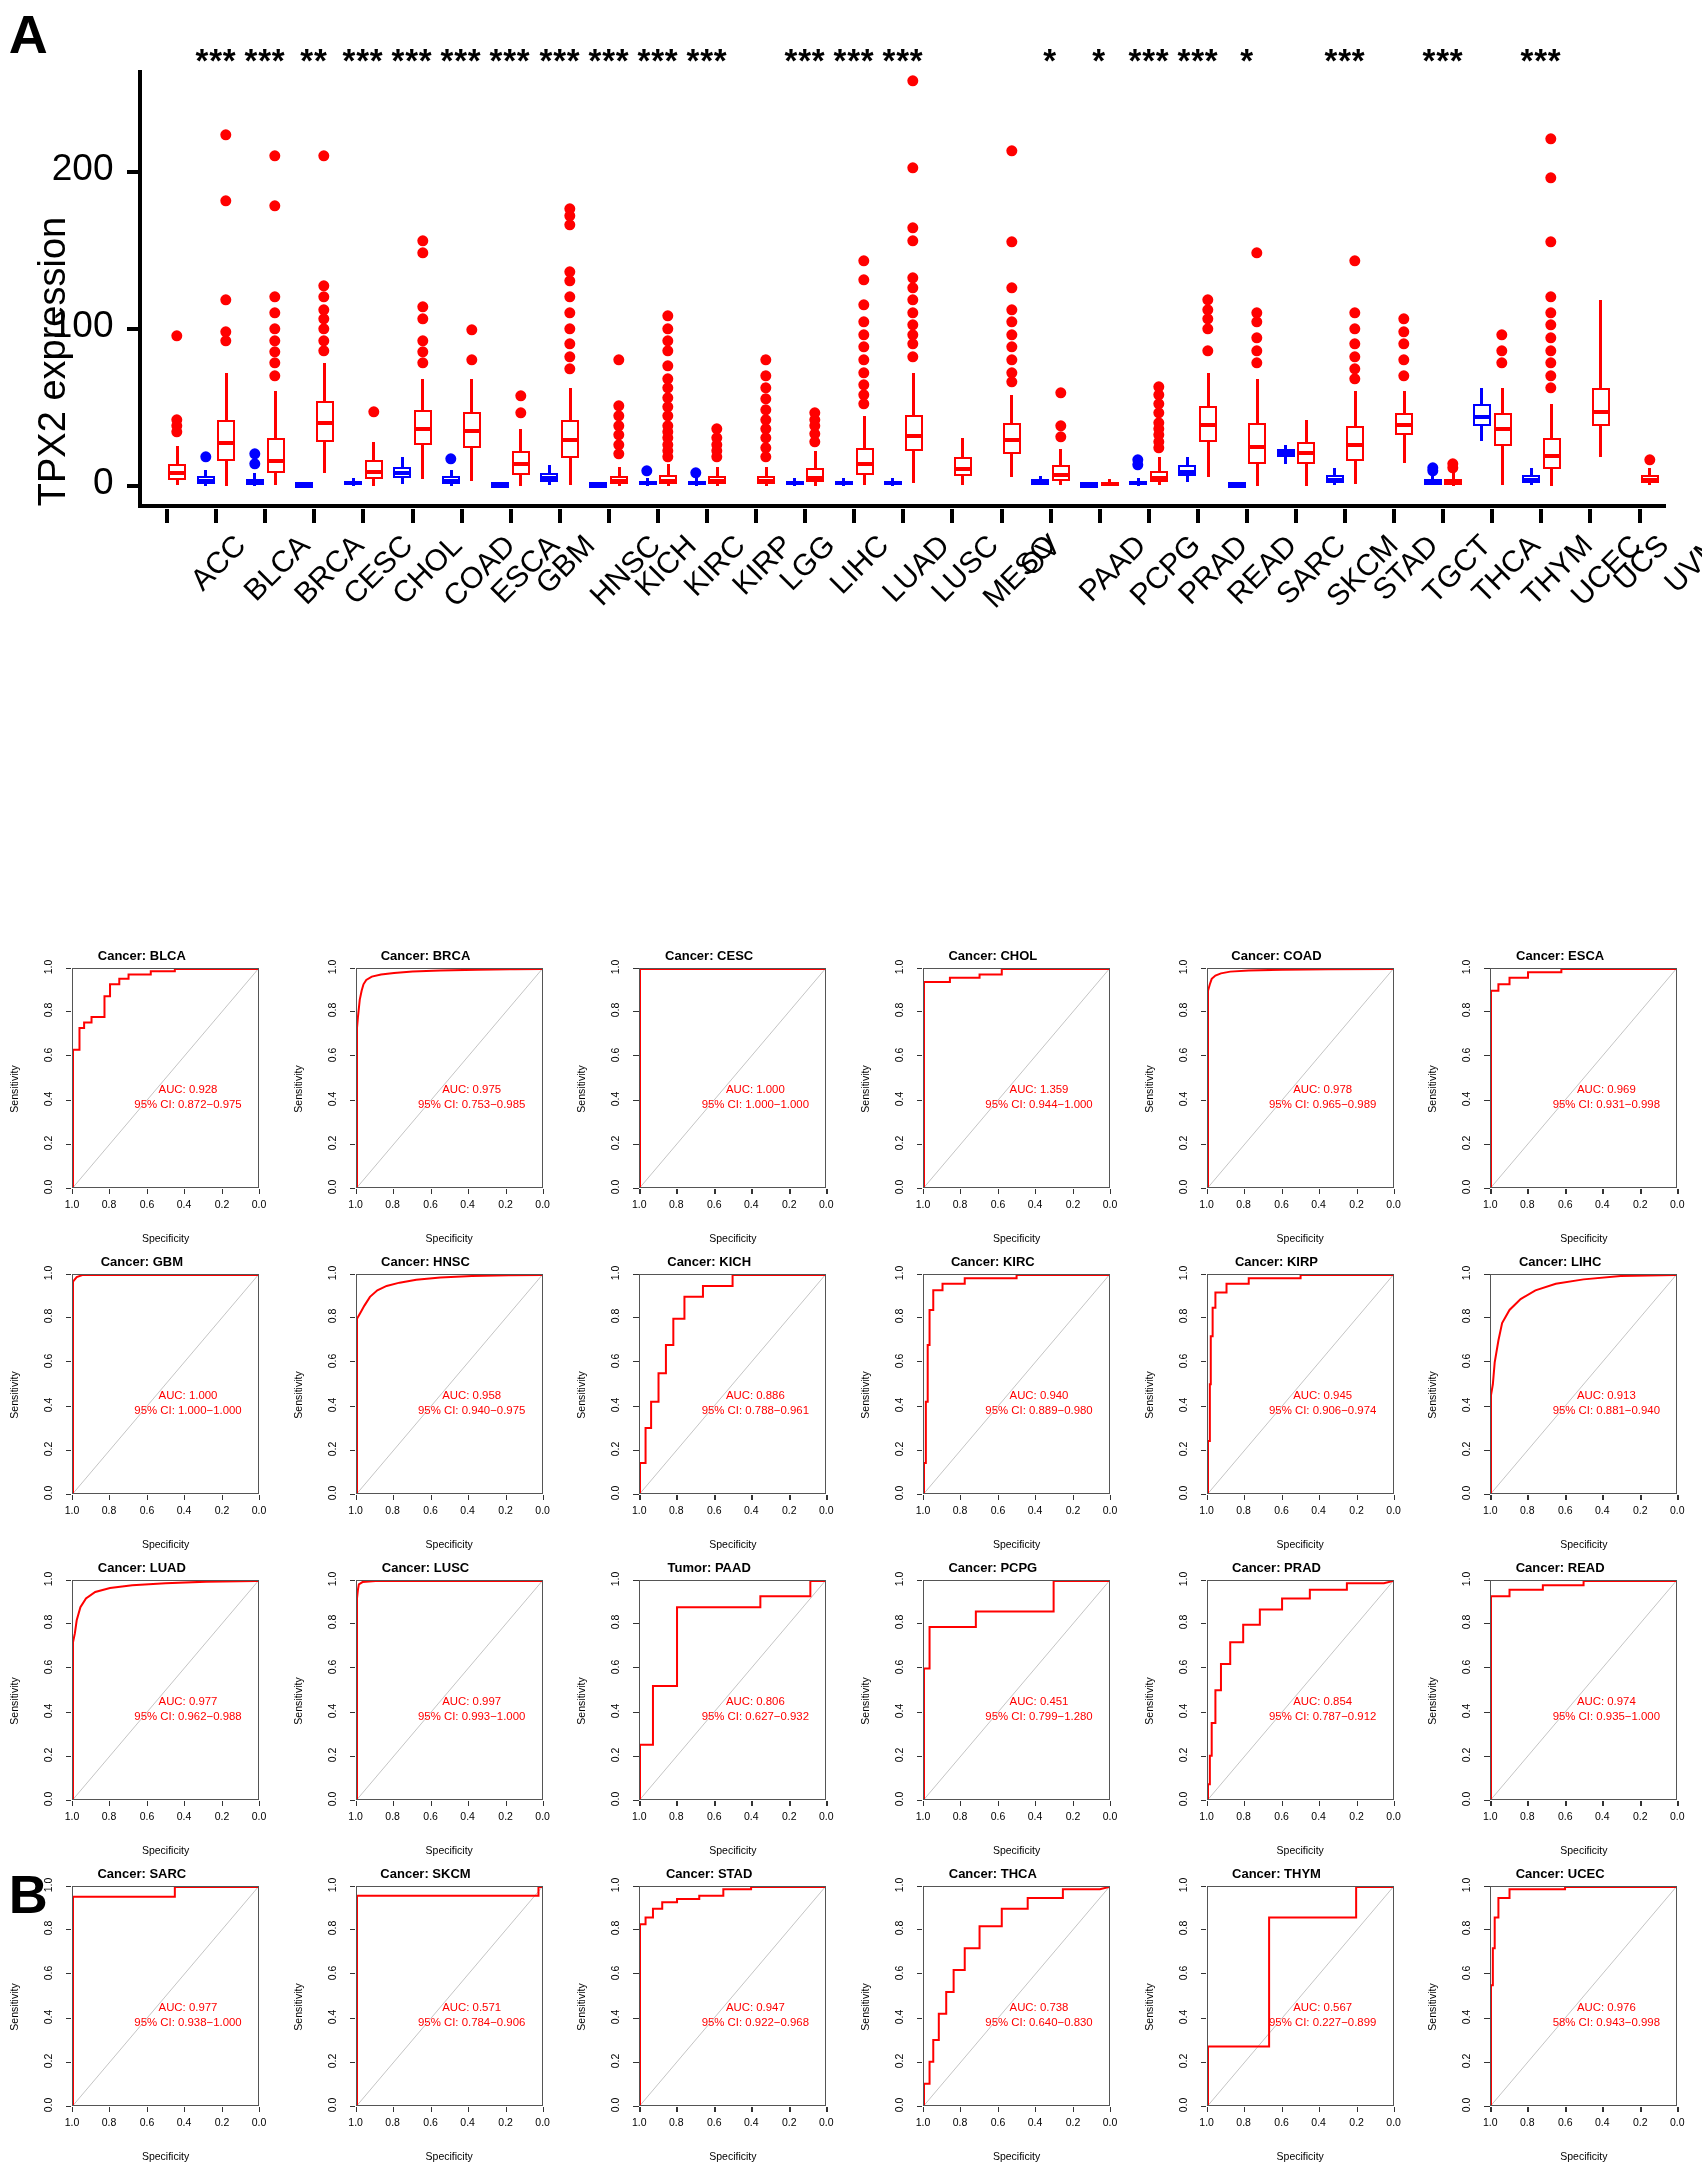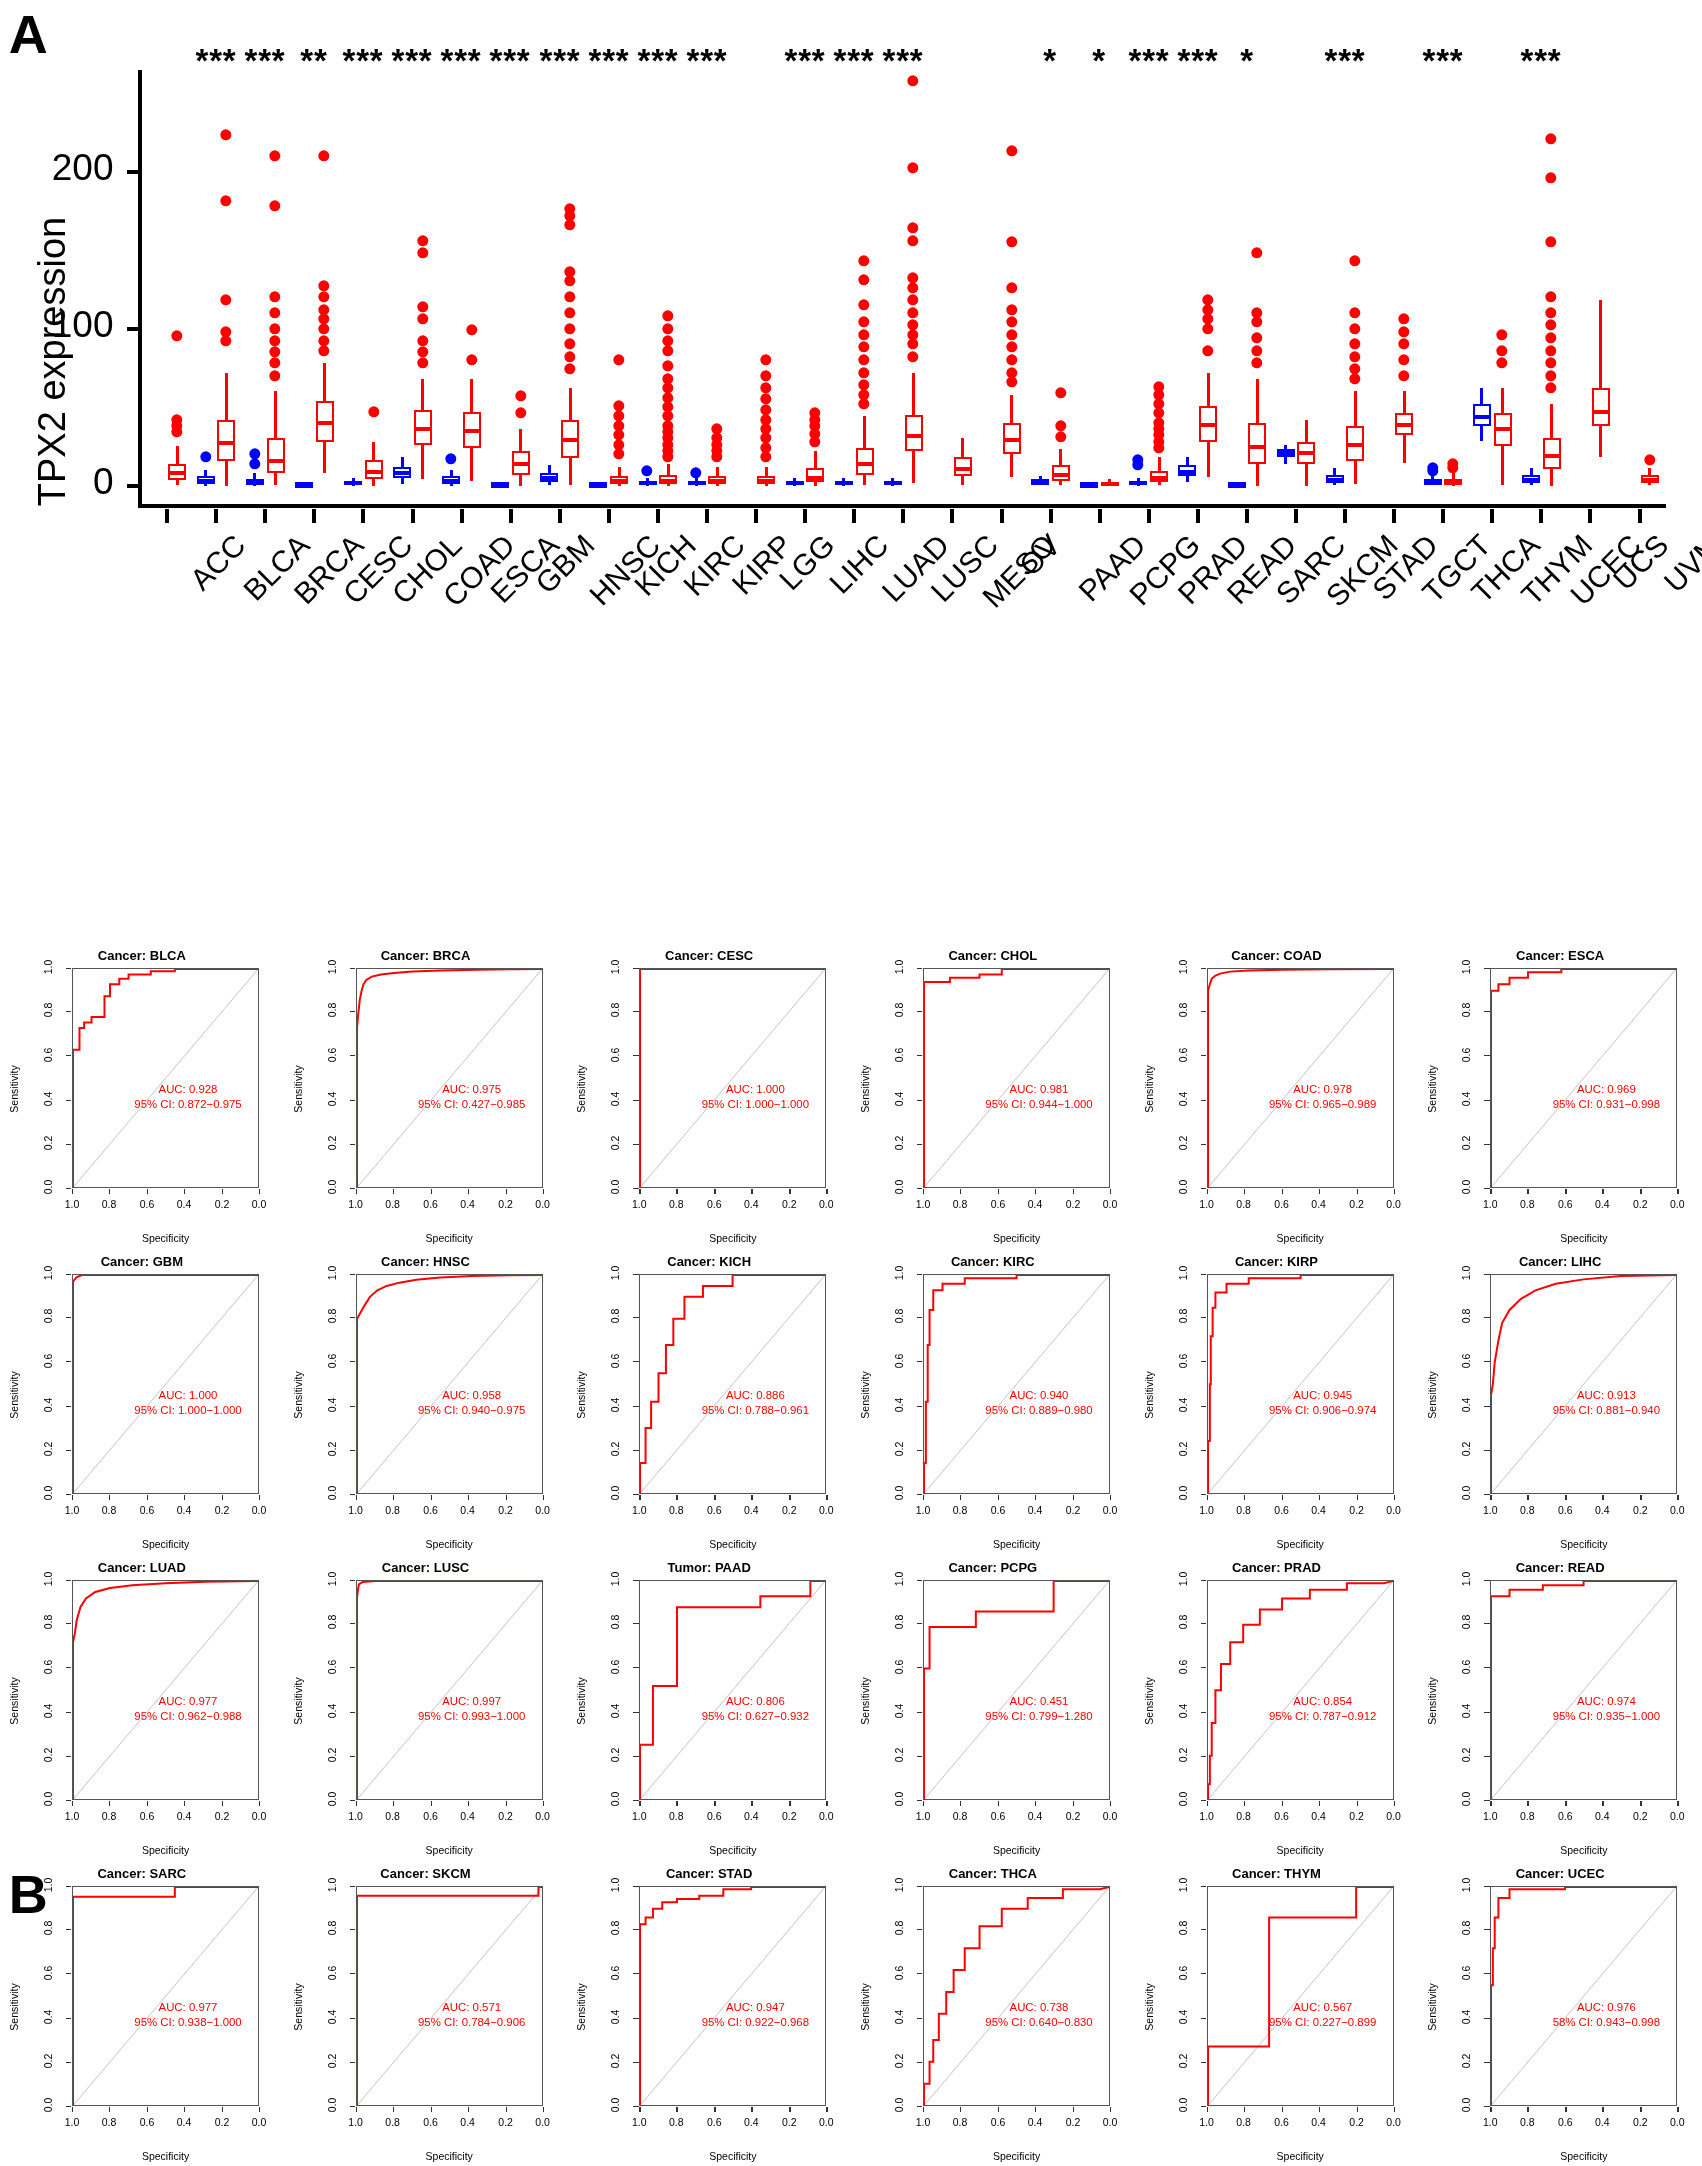--- a/index.html
+++ b/index.html
@@ -779,21 +779,21 @@
         <div class="roc-xtick-mark" style="left: 147px; top: 246px;"></div>
         <div class="roc-xtick" style="left: 184px; top: 255px;">0.4</div>
         <div class="roc-xtick-mark" style="left: 184px; top: 246px;"></div>
         <div class="roc-xtick" style="left: 222px; top: 255px;">0.2</div>
         <div class="roc-xtick-mark" style="left: 222px; top: 246px;"></div>
         <div class="roc-xtick" style="left: 259px; top: 255px;">0.0</div>
         <div class="roc-xtick-mark" style="left: 259px; top: 246px;"></div>
         <div class="roc-xlab">Specificity</div>
         <div class="roc-auc" style="left: 188px; top: 139px;">
           <div>AUC: 0.975</div>
-          <div>95% CI: 0.427−0.985</div>
+          <div>95% CI: 0.753−0.985</div>
         </div>
       </div>
       <div class="roc-cell">
         <div class="roc-title">Cancer: CESC</div>
         <div class="roc-frame">
           <svg class="roc-svg" viewBox="0 0 100 100" preserveAspectRatio="none">
             <line x1="0" y1="100" x2="100" y2="0" stroke="#888888" stroke-width="0.5" vector-effect="non-scaling-stroke"></line>
             <polyline points="0,100 0,0 100,0" fill="none" stroke="#ff0000" stroke-width="2" vector-effect="non-scaling-stroke"></polyline>
           </svg>
         </div>
@@ -856,21 +856,21 @@
         <div class="roc-xtick" style="left: 147px; top: 255px;">0.6</div>
         <div class="roc-xtick-mark" style="left: 147px; top: 246px;"></div>
         <div class="roc-xtick" style="left: 184px; top: 255px;">0.4</div>
         <div class="roc-xtick-mark" style="left: 184px; top: 246px;"></div>
         <div class="roc-xtick" style="left: 222px; top: 255px;">0.2</div>
         <div class="roc-xtick-mark" style="left: 222px; top: 246px;"></div>
         <div class="roc-xtick" style="left: 259px; top: 255px;">0.0</div>
         <div class="roc-xtick-mark" style="left: 259px; top: 246px;"></div>
         <div class="roc-xlab">Specificity</div>
         <div class="roc-auc" style="left: 188px; top: 139px;">
-          <div>AUC: 0.981</div>
+          <div>AUC: 1.359</div>
           <div>95% CI: 0.944−1.000</div>
         </div>
       </div>
       <div class="roc-cell">
         <div class="roc-title">Cancer: COAD</div>
         <div class="roc-frame">
           <svg class="roc-svg" viewBox="0 0 100 100" preserveAspectRatio="none">
             <line x1="0" y1="100" x2="100" y2="0" stroke="#888888" stroke-width="0.5" vector-effect="non-scaling-stroke"></line>
             <polyline points="0,100 0,9.999999999999998 1.0000000000000009,6.999999999999995 2.0000000000000018,4.5000000000000036 4.0000000000000036,3.0000000000000027 6.999999999999995,2.0000000000000018 12,1.200000000000001 21.999999999999996,0.7000000000000006 40,0.30000000000000027 65,0.10000000000000009 100,0" fill="none" stroke="#ff0000" stroke-width="2" vector-effect="non-scaling-stroke"></polyline>
           </svg>

